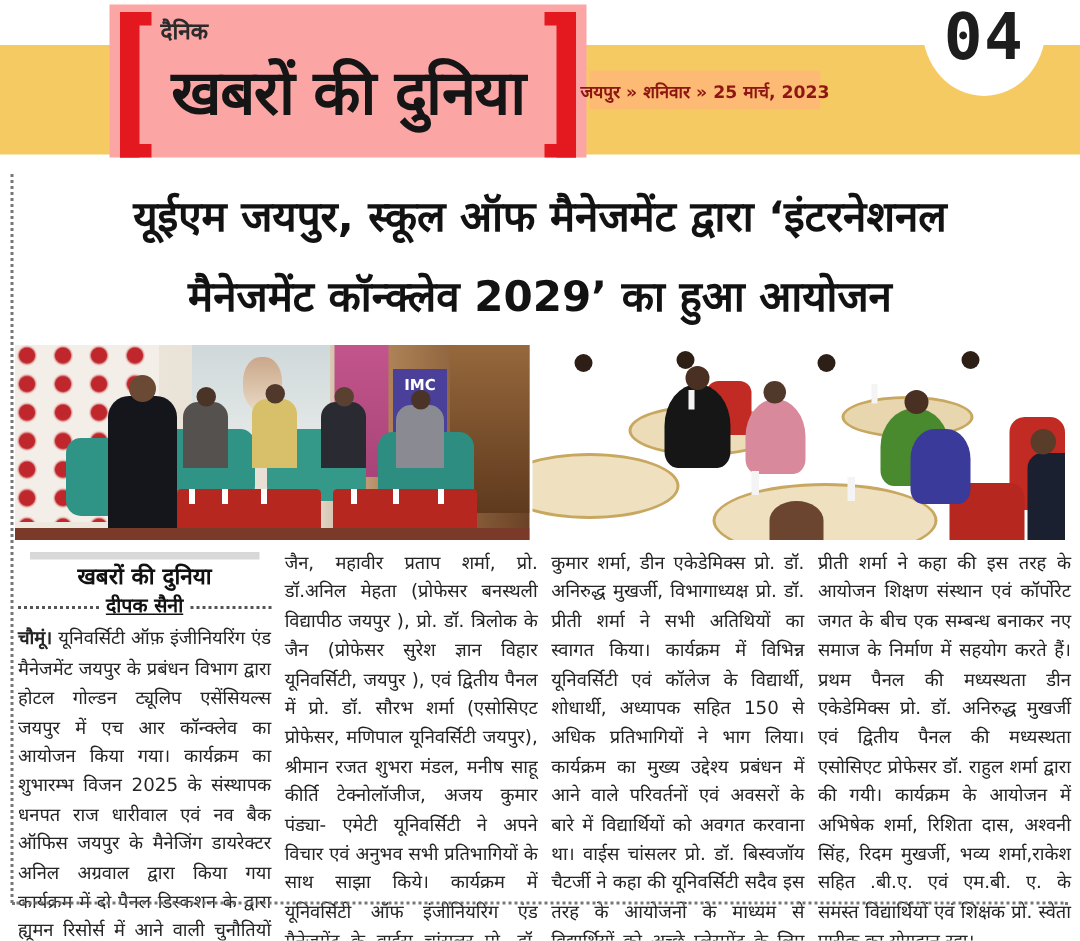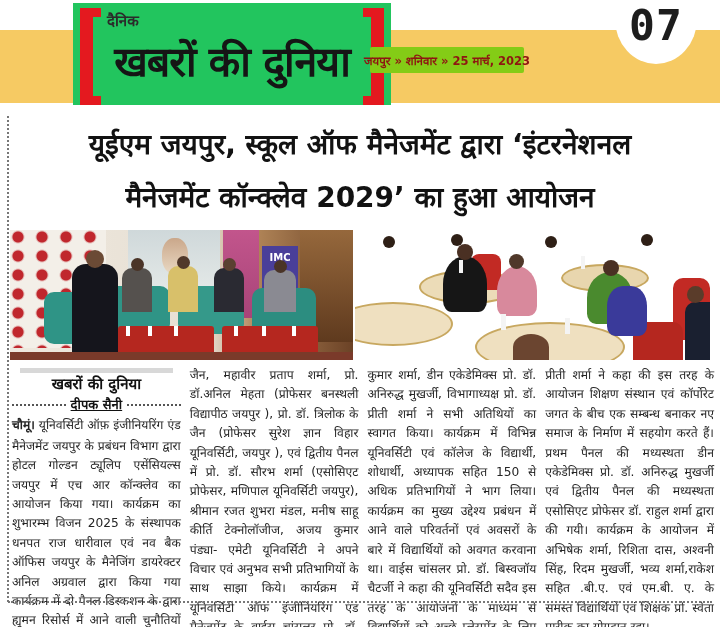--- a/index.html
+++ b/index.html
@@ -2,28 +2,28 @@
 <html><head>
 <meta charset="utf-8">
 <style>
   * { margin:0; padding:0; box-sizing:border-box; }
   html,body { width:720px; height:627px; background:#ffffff; overflow:hidden;
               font-family:"DejaVu Sans", sans-serif; }
   .page { position:relative; width:720px; height:627px; background:#fff; }
 
   
   .yellow-band { position:absolute; left:0; top:30px; width:720px; height:73px; background:#f6ca63; }
-  .mast-box { position:absolute; left:73px; top:3px; width:318px; height:102px; background:#22c55e; }
+  .mast-box { position:absolute; left:73px; top:3px; width:318px; height:102px; background:#fca5a5; }
   .bracket { position:absolute; top:5px; bottom:0; width:21px; }
   .bracket.l { left:7px;  border-left:13px solid #e4191f; border-top:9px solid #e4191f; border-bottom:9px solid #e4191f; }
   .bracket.r { right:7px; border-right:13px solid #e4191f; border-top:9px solid #e4191f; border-bottom:9px solid #e4191f; }
   .daily { position:absolute; left:34px; top:7px; font-size:15px; font-weight:bold; color:#2b2b2b; }
   .mast-title { position:absolute; left:26px; top:22px; width:266px; text-align:center;
                 font-size:41px; font-weight:bold; color:#151515; line-height:74px; letter-spacing:-1px; white-space:nowrap; }
-  .date-chip { position:absolute; left:370px; top:47px; width:154px; height:26px; background:#84cc16;
+  .date-chip { position:absolute; left:393px; top:47px; width:154px; height:26px; background:#fdba74;
                display:flex; align-items:center; justify-content:center;
                font-size:11.5px; font-weight:bold; color:#8e1612; border-radius:2px; white-space:nowrap; }
   .page-bubble { position:absolute; left:615px; top:-26px; width:82px; height:90px; background:#ffffff; border-radius:50%; }
   .page-num { position:absolute; left:615px; top:0px; width:82px; text-align:center;
               font-size:43px; font-weight:bold; color:#1d1d1d; letter-spacing:1px;
               font-family:"DejaVu Sans Mono", monospace; }
 
   
   .headline { position:absolute; left:12px; top:118px; width:696px; height:108px; text-align:center;
               font-weight:bold; color:#121212; font-size:28px; line-height:53px; }
@@ -59,21 +59,21 @@
   <div class="mast-box">
     <div class="bracket l"></div>
     <div class="bracket r"></div>
     <div class="daily">दैनिक</div>
     <div class="mast-title">खबरों की दुनिया</div>
   </div>
 
   <div class="date-chip">जयपुर » शनिवार » 25 मार्च, 2023</div>
 
   <div class="page-bubble"></div>
-  <div class="page-num">07</div>
+  <div class="page-num">04</div>
 
   <div class="headline">
     <div>यूईएम जयपुर, स्कूल ऑफ मैनेजमेंट द्वारा ‘इंटरनेशनल</div>
     <div>मैनेजमेंट कॉन्क्लेव 2029’ का हुआ आयोजन</div>
   </div>
 
   <div class="photos">
 
     <div class="photo left">
       <div class="shape" style="left:0;top:0;width:96px;height:118px;background:#f3efe8;

